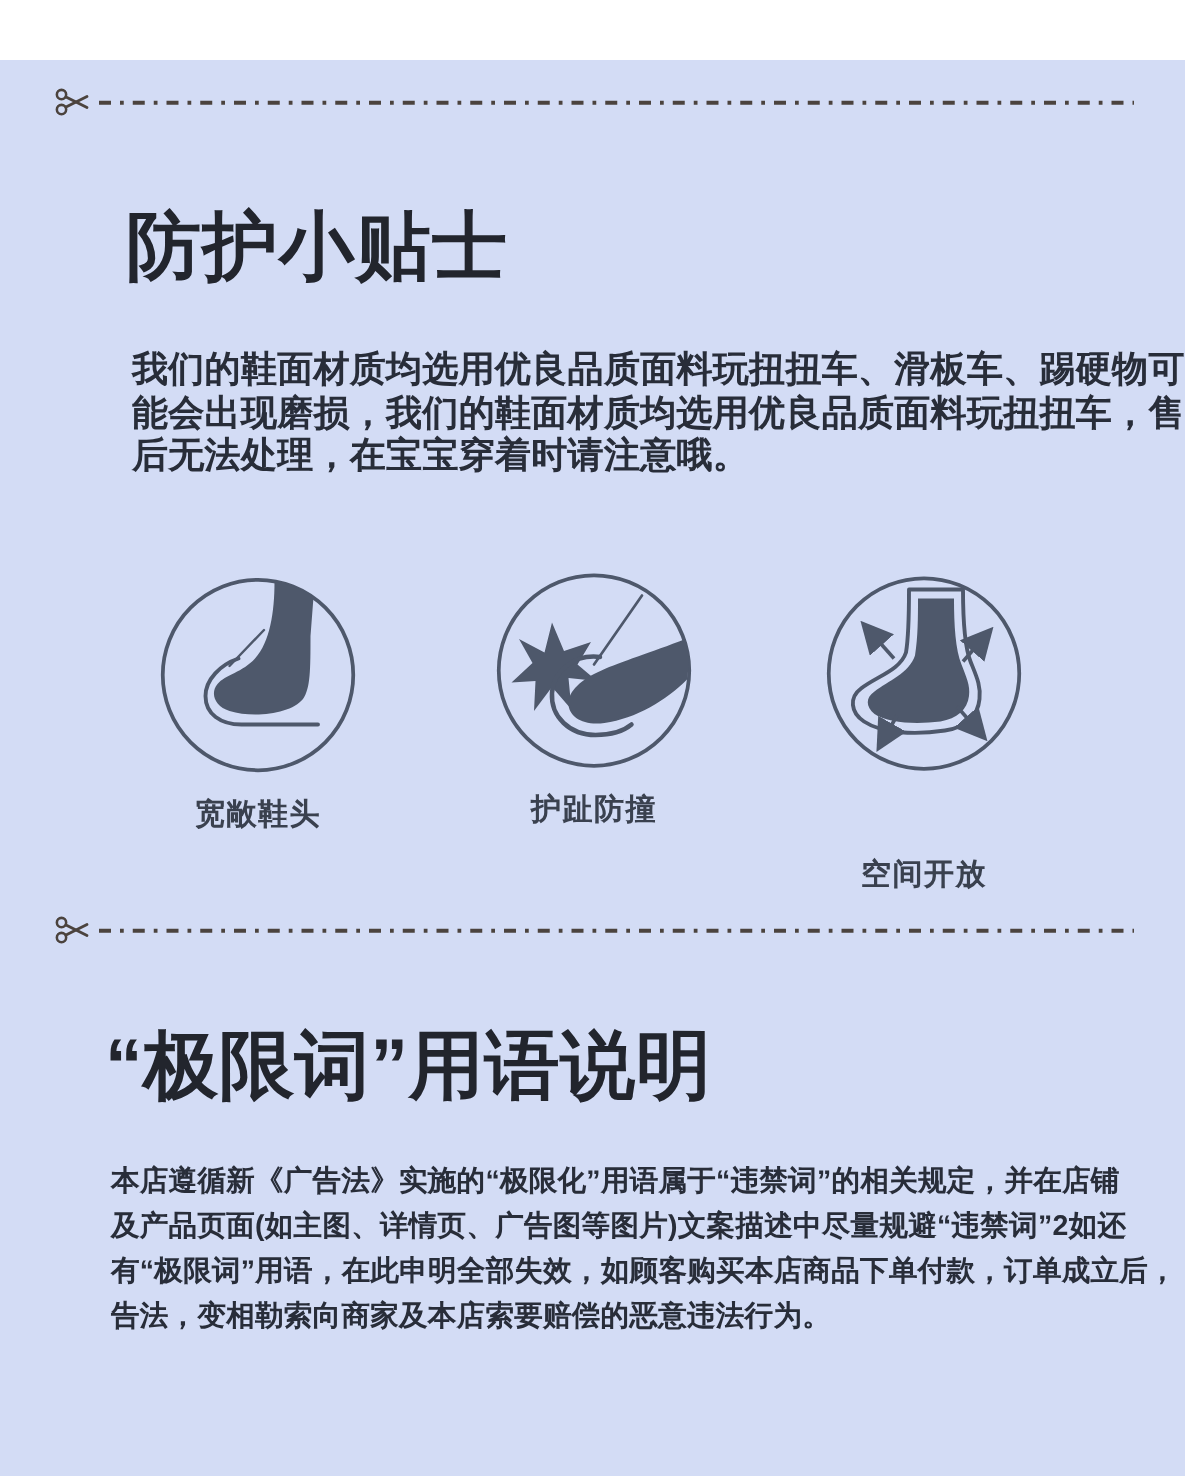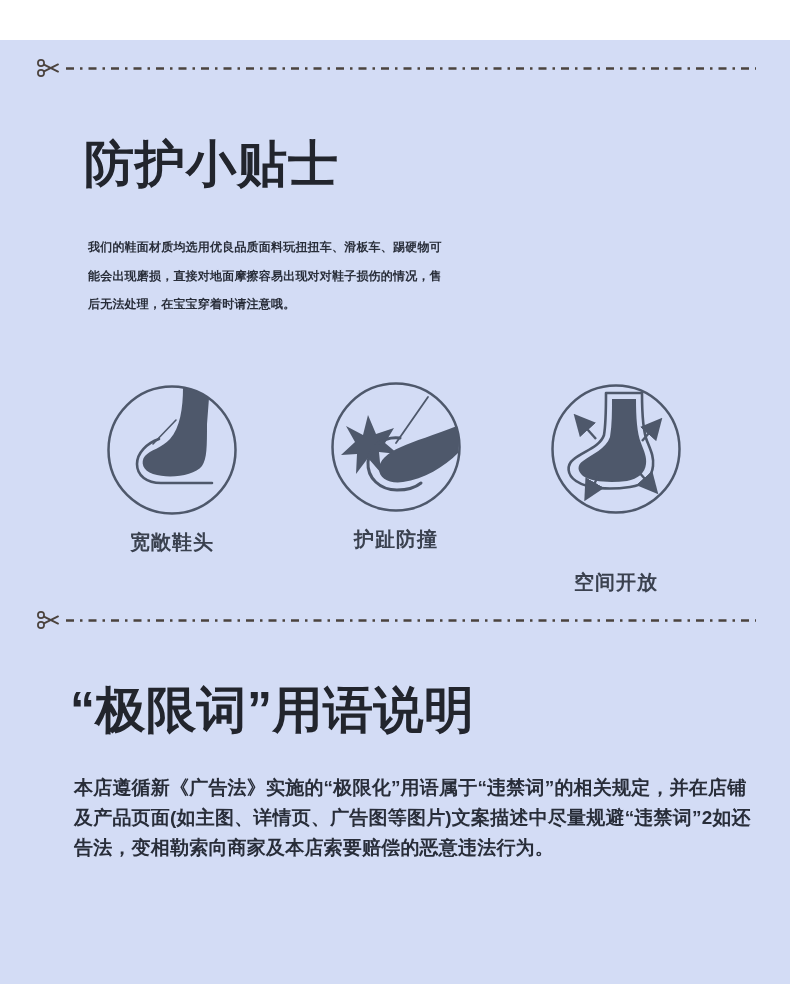--- a/index.html
+++ b/index.html
@@ -26,21 +26,21 @@
   .section-title{
     position:absolute;font-size:50px;font-weight:700;color:var(--title-color);
     letter-spacing:1px;line-height:1.15;white-space:nowrap;
   }
   .title-tips{left:84px;top:96px;}
   .title-disclaimer{left:70px;top:642px;letter-spacing:0.5px;}
   .para{
     position:absolute;color:var(--body-color);font-weight:600;
   }
   .para .line{white-space:nowrap;}
-  .para-tips{left:88px;top:193px;font-size:12px;line-height:28.5px;letter-spacing:0.2px;}
+  .para-tips{left:88px;top:193px;font-size:24px;line-height:28.5px;letter-spacing:0.2px;}
   .para-disclaimer{left:74px;top:733px;font-size:19px;line-height:30px;letter-spacing:0.2px;}
   .features{position:absolute;left:0;top:344px;width:760px;height:200px;}
   .feature{position:absolute;width:132px;display:flex;flex-direction:column;align-items:center;}
   .feature-1{left:106px;}
   .feature-2{left:330px;top:-3px;text-align:center;}
   .feature-3{left:550px;top:-1px;gap:32px;}
   .feature-circle{width:132px;height:132px;}
   .feature-label{
     margin-top:13px;font-size:20px;font-weight:700;color:var(--label-color);
     letter-spacing:1px;white-space:nowrap;
@@ -64,21 +64,21 @@
     </svg>
     <svg width="692" height="5" viewBox="0 0 692 5">
       <line class="cut-stroke" x1="1" y1="2.5" x2="691" y2="2.5" stroke-width="2.6" stroke-dasharray="8 6 2.5 6"></line>
     </svg>
   </div>
 
   <h1 class="section-title title-tips">防护小贴士</h1>
 
   <div class="para para-tips">
     <div class="line">我们的鞋面材质均选用优良品质面料玩扭扭车、滑板车、踢硬物可</div>
-    <div class="line">能会出现磨损，直接对地面摩擦容易出现对对鞋子损伤的情况，售</div>
+    <div class="line">能会出现磨损，我们的鞋面材质均选用优良品质面料玩扭扭车，售</div>
     <div class="line">后无法处理，在宝宝穿着时请注意哦。</div>
   </div>
 
   <div class="features">
 
     <div class="feature feature-1">
       <svg class="feature-circle" viewBox="0 0 132 132">
         <circle class="slate-stroke" cx="66" cy="66" r="63.5" stroke-width="2.5"></circle>
         <path class="slate-fill" d="M77,4 A63.5 63.5 0 0 1 103,14 L101,40 C101,62 101,75 96,82 C88,92 63,95 47,90 C37,87 34,78 39,72 C44,66 56,64 64,55 C74,44 77,24 77,4 Z"></path>
         <path class="slate-stroke" d="M70,36 L47,60" stroke-width="1.6" stroke-linecap="round"></path>
@@ -128,16 +128,17 @@
     <svg width="692" height="5" viewBox="0 0 692 5">
       <line class="cut-stroke" x1="1" y1="2.5" x2="691" y2="2.5" stroke-width="2.6" stroke-dasharray="8 6 2.5 6"></line>
     </svg>
   </div>
 
   <h1 class="section-title title-disclaimer">“极限词”用语说明</h1>
 
   <div class="para para-disclaimer">
     <div class="line">本店遵循新《广告法》实施的“极限化”用语属于“违禁词”的相关规定，并在店铺</div>
     <div class="line">及产品页面(如主图、详情页、广告图等图片)文案描述中尽量规避“违禁词”2如还</div>
+    <div class="line">有“极限词”用语，在此申明全部失效，如顾客购买本店商品下单付款，订单成立后，</div>
     <div class="line">告法，变相勒索向商家及本店索要赔偿的恶意违法行为。</div>
   </div>
 
 </div>
 
 </body></html>

